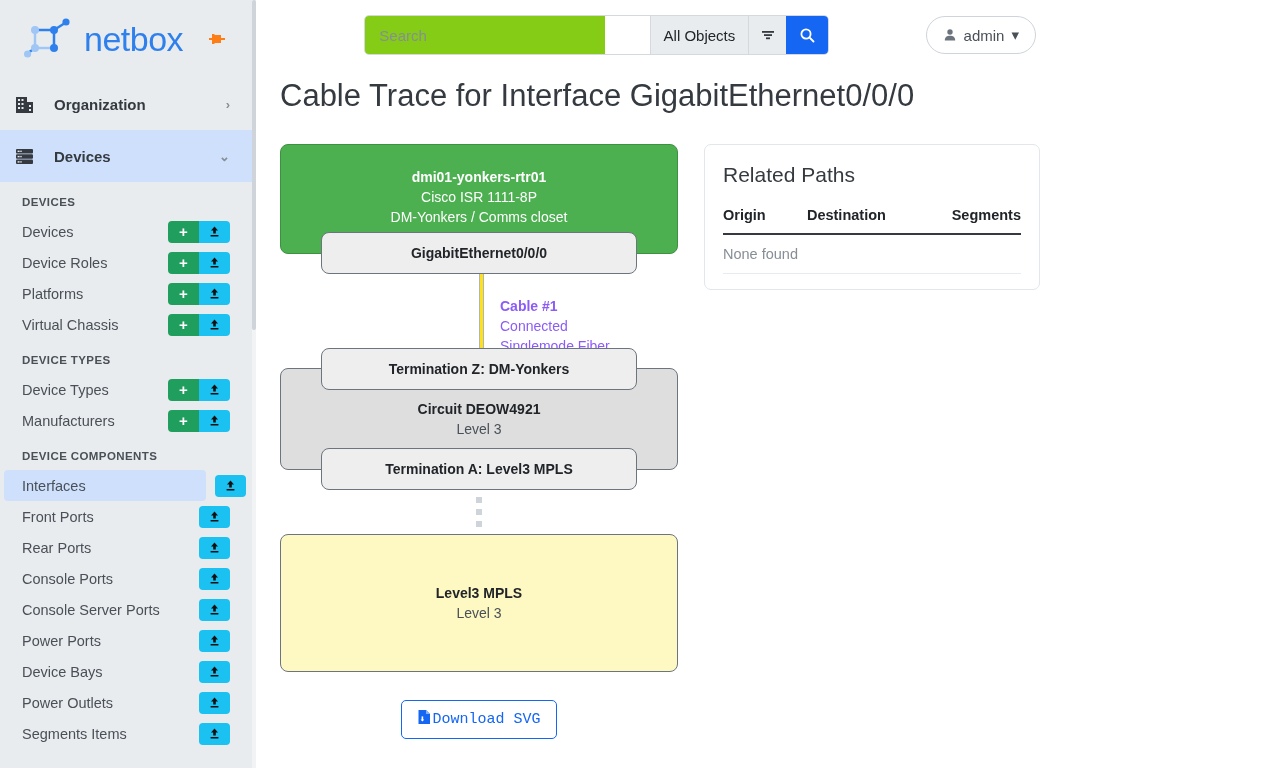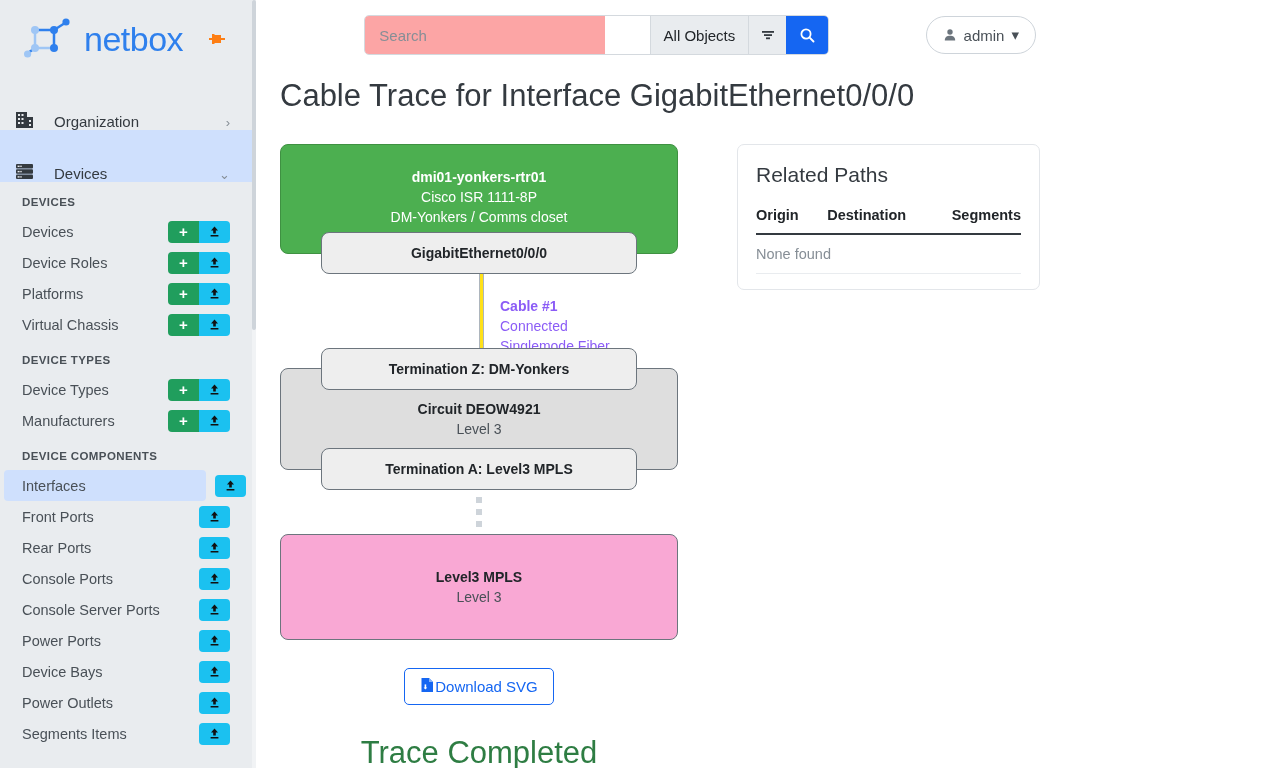--- a/index.html
+++ b/index.html
@@ -34,23 +34,23 @@
     padding: 0 16px 0 24px; position: relative;
   }
   .logo-wrap { display: flex; align-items: center; gap: 6px; }
   .brand-text {
     font-size: 34px; font-weight: 400; color: #2f80ed;
     letter-spacing: -0.5px; line-height: 1;
   }
   .pin-icon { position: absolute; right: 26px; top: 30px; }
 
   .nav-group {
-    display: flex; align-items: flex-end;
+    display: flex; align-items: center;
     height: 52px; padding: 0 22px 0 14px;
-    cursor: pointer; font-size: 15px; font-weight: 400; color: #343a40;
+    cursor: pointer; font-size: 15px; font-weight: 700; color: #343a40;
   }
   .nav-group .gicon { width: 32px; display: flex; align-items: center; }
   .nav-group .glabel { flex: 1; padding-left: 8px; }
   .nav-group .gchev { color: #868e96; font-size: 13px; }
   .nav-group.active { background: #cfe0fd; }
 
   .sec-title {
     font-size: 11.5px; font-weight: 700; color: #495057;
     letter-spacing: 0.4px;
     padding: 14px 0 8px 22px;
@@ -86,21 +86,21 @@
   }
   .search-wrap {
     margin-left: auto; margin-right: auto;
     display: flex; height: 40px; width: 465px;
     border: 1px solid #d4d9de; border-radius: 5px; overflow: hidden;
     background: #fff;
   }
   .search-input {
     flex: 1; border: 0; outline: 0; padding: 0 14px;
     font-size: 15px; font-family: "Liberation Sans", sans-serif; color: #212529;
-    background: #fca5a5;
+    background: #84cc16;
   }
   .search-input::placeholder { color: #868e96; }
   .search-scope {
     display: flex; align-items: center; padding: 0 13px;
     background: #e9ecef; font-size: 15px; color: #212529; cursor: pointer;
     border-left: 1px solid #d4d9de;
     margin-left: 45px;
   }
   .search-filter {
     display: flex; align-items: center; justify-content: center;
@@ -158,46 +158,45 @@
     background: #dedede; border-color: #6c757d;
     width: 398px; margin: -22px 0 0;
     padding: 30px 20px; z-index: 1;
   }
   .node-circuit .c1 { font-size: 14px; font-weight: 700; line-height: 20px; color: #212529; }
   .node-circuit .c2 { font-size: 14px; font-weight: 400; line-height: 20px; color: #495057; }
   .dots { height: 44px; display: flex; flex-direction: column;
           align-items: center; justify-content: center; gap: 6px; }
   .dot { width: 6px; height: 6px; background: #ced4da; }
   .node-end {
-    background: #f9a8d4; border-color: #6c757d;
-    width: 398px; padding: 32px 10px;
+    background: #fef9c3; border-color: #6c757d;
+    width: 398px; padding: 48px 10px;
   }
   .node-end .e1 { font-size: 14px; font-weight: 700; line-height: 20px; color: #212529; }
   .node-end .e2 { font-size: 14px; font-weight: 400; line-height: 20px; color: #495057; }
 
   .dl-wrap { display: flex; justify-content: center; padding: 28px 0 0; }
   .dl-btn {
     display: inline-flex; align-items: center; 
     border: 1px solid #1566f2; border-radius: 5px;
     background: #fff; color: #1566f2; font-size: 15px;
     padding: 8px 15px; cursor: pointer;
-    font-family: Liberation Sans, sans-serif;
+    font-family: Liberation Mono, monospace;
   }
   .trace-done {
     text-align: center; font-size: 31px; font-weight: 400;
     color: #2e7d43; padding-top: 30px;
   }
 
   
   .panel {
     width: 568px; background: #fff;
     border: 1px solid #e3e6ea; border-radius: 7px;
     padding: 18px 18px 22px;
     height: 146px;
-    margin-left: 33px;
   }
   .panel-title { font-size: 21px; font-weight: 400; color: #343a40; margin: 0 0 16px; }
   .ptable { width: 100%; border-collapse: collapse; }
   .ptable th {
     text-align: left; font-size: 14.5px; font-weight: 700; color: #212529;
     padding: 4px 0 10px; border-bottom: 2px solid #343a40;
   }
   .ptable td {
     font-size: 14.5px; color: #868e96; padding: 11px 0;
     border-bottom: 1px solid #e9ecef;

